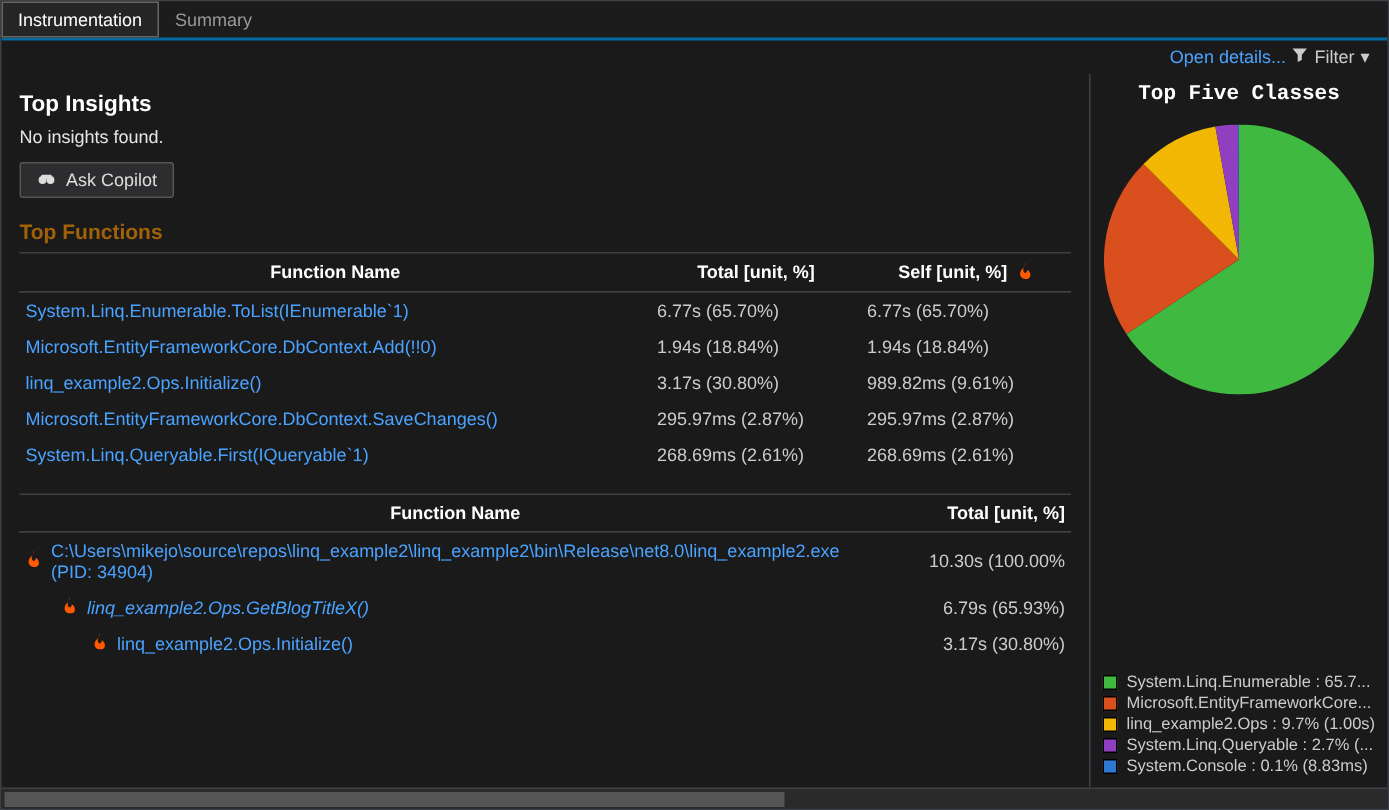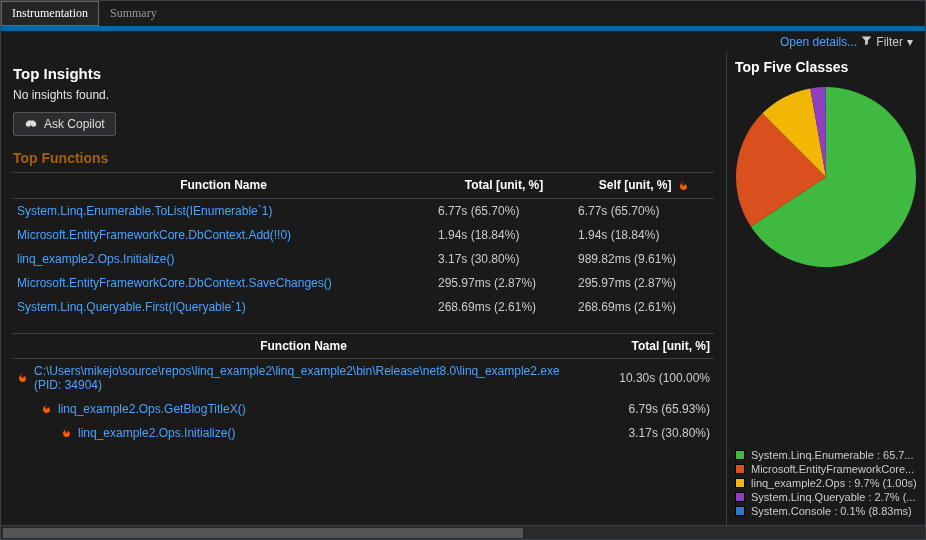--- a/index.html
+++ b/index.html
@@ -6,45 +6,45 @@
 body {
   background: #1a1a1a;
   color: #ccc;
   font-family: "Segoe UI", sans-serif;
   font-size: 12px;
   width: 926px;
   height: 540px;
   overflow: hidden;
 }
 .root { display: flex; flex-direction: column; height: 100%; border: 1px solid #3f3f46; }
-.tabs { display: flex; background: #1c1c1c; border-bottom: 5px solid #0369a1; font-family: Liberation Serif, serif; }
+.tabs { display: flex; background: #1c1c1c; border-bottom: 2px solid #0369a1; }
 .tab { padding: 4px 10px; color: #999; cursor: pointer; border: 1px solid transparent; }
 .tab.active { color: #fff; border: 1px solid #666; background: #252526; }
 .toolbar { display: flex; justify-content: flex-end; align-items: center; padding: 4px 12px; gap: 4px; }
 .link { color: #4aa3ff; cursor: pointer; }
 .filter { color: #ccc; cursor: pointer; display: flex; align-items: center; gap: 4px; }
 .main { display: flex; flex: 1; overflow: hidden; }
 .left { flex: 1; overflow-y: auto; padding: 6px 12px 12px 12px; border-right: 1px solid #3f3f46; }
 .right { width: 198px; padding: 6px 8px; display: flex; flex-direction: column; }
 h2 { font-size: 15px; font-weight: 600; color: #fff; margin: 6px 0; }
 .sub { color: #e5e5e5; font-size: 12px; margin-bottom: 10px; }
 .btn { background: #2d2d30; border: 1px solid #555; color: #ddd; padding: 4px 10px; border-radius: 2px; cursor: pointer; display: inline-flex; align-items: flex-end; gap: 6px; font-size: 12px; }
 .btn svg { width: 14px; height: 14px; }
 .section { margin-top: 14px; }
 .section-hd { font-size: 14px; font-weight: 600; color: #a16207; margin-bottom: 6px; }
 table { width: 100%; border-collapse: collapse; }
 th { text-align: center; color: #fff; font-weight: 600; padding: 5px 4px; border-top: 1px solid #3f3f46; border-bottom: 1px solid #3f3f46; font-size: 12px; }
 td { padding: 5px 4px; font-size: 12px; }
 .fn { color: #4aa3ff; cursor: pointer; }
 .flame { color: #ff5a00; display: inline-block; vertical-align: middle; }
 .flame svg { width: 11px; height: 11px; }
-.indent1 { padding-left: 24px; }
+.indent1 { padding-left: 24px; font-style: italic; }
 .indent2 { padding-left: 44px; }
 .hotrow { display: flex; align-items: center; gap: 6px; }
-.chart-title { font-size: 14px; font-weight: 600; color: #fff; text-align: left; margin-bottom: 6px; }
+.chart-title { font-size: 14px; font-weight: 600; color: #fff; text-align: center; margin-bottom: 6px; font-family: Liberation Mono, monospace; }
 .pie-box { display: flex; justify-content: center; padding: 6px 0 10px 0; }
 .legend { margin-top: auto; font-size: 11px; }
 .lg-item { display: flex; align-items: center; gap: 6px; margin: 2px 0; white-space: nowrap; overflow: hidden; text-overflow: ellipsis; }
 .sw { width: 10px; height: 10px; flex-shrink: 0; border: 1px solid #000; }
 .scrollbar { height: 14px; background: #2a2a2a; border-top: 1px solid #3f3f46; position: relative; }
 .thumb { position: absolute; left: 2px; top: 2px; height: 10px; width: 520px; background: #555; }
 .col-total { width: 140px; }
 .col-self { width: 140px; }
 .hot-total { width: 120px; text-align: right; }
 </style>

